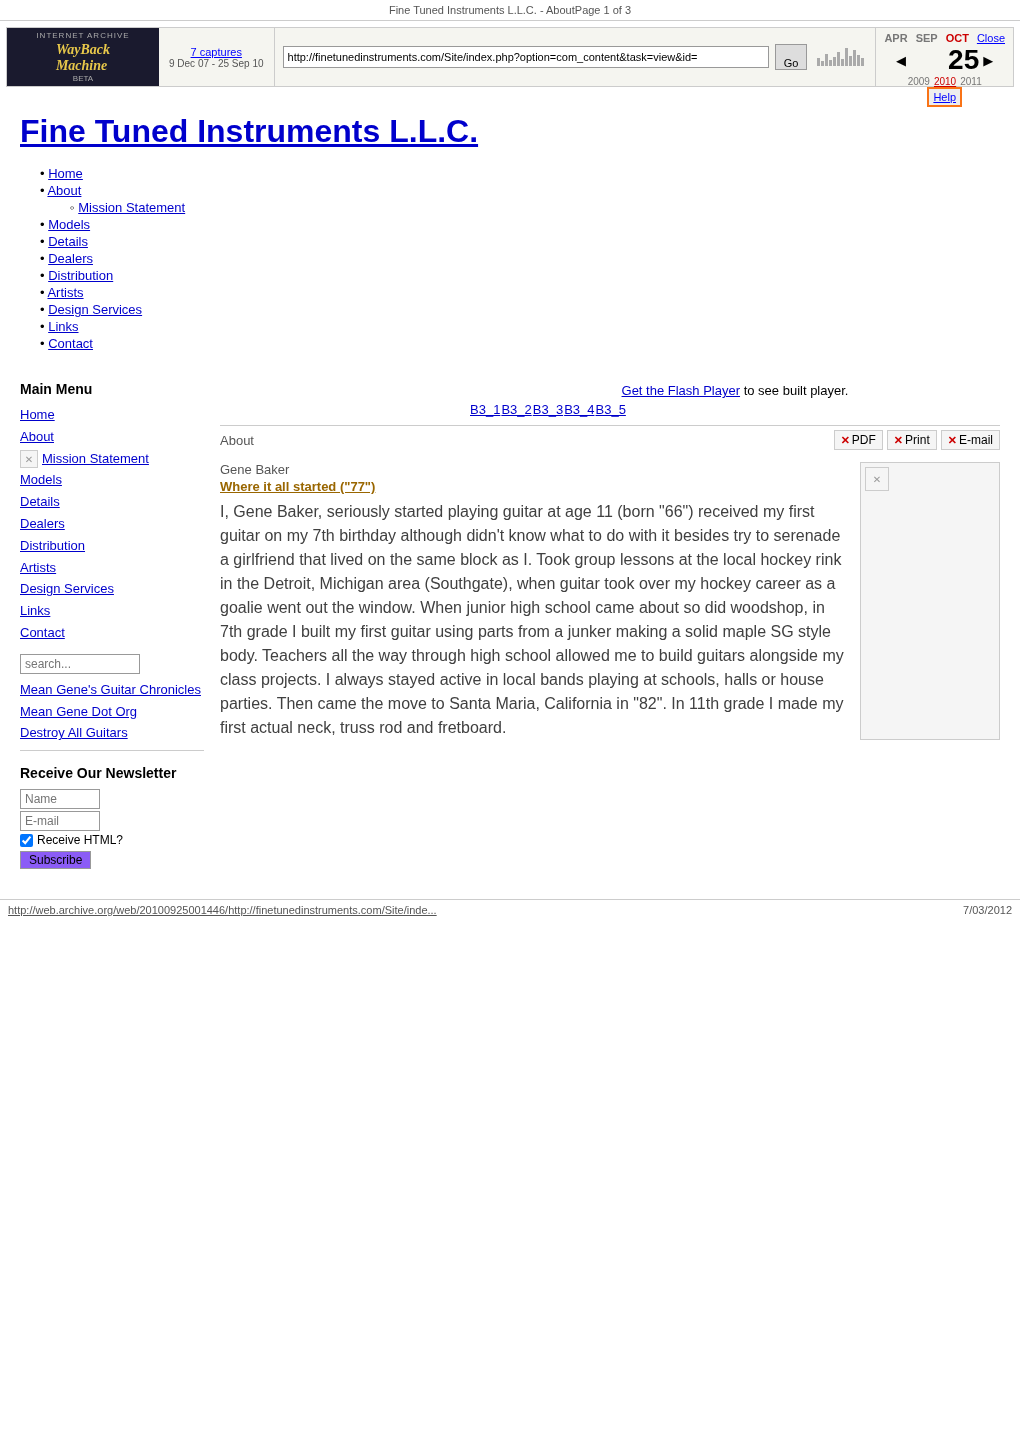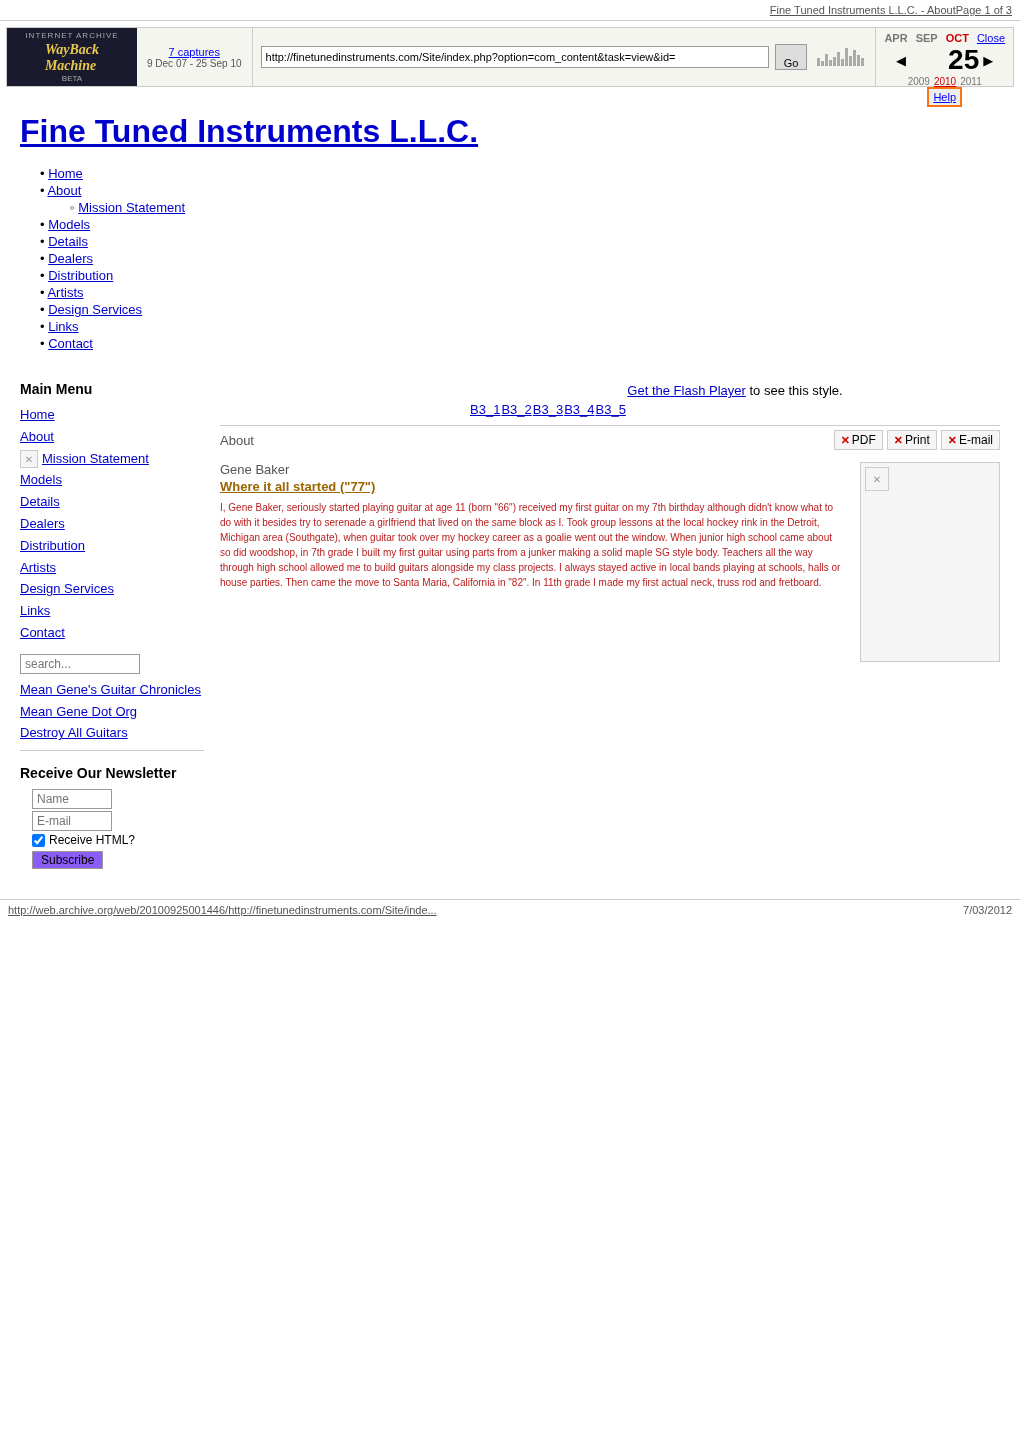--- a/index.html
+++ b/index.html
@@ -7,40 +7,39 @@
       font-family: Arial, sans-serif;
       font-size: 13px;
       color: #000;
       background: #fff;
       width: 1020px;
     }
 
     
     .top-bar {
       display: flex;
-      justify-content: flex-end;
+      justify-content: center;
       padding: 4px 8px;
       font-size: 11px;
       color: #555;
       border-bottom: 1px solid #ccc;
-      text-decoration: underline;
     }
 
     
     .wayback-banner {
       display: flex;
       align-items: stretch;
       background: #f5f5f0;
       border: 1px solid #ccc;
       margin: 6px;
       height: 60px;
     }
     .wayback-logo {
       background: #1a1a2e;
-      width: 130px;
+      width: 152px;
       display: flex;
       flex-direction: column;
       align-items: center;
       justify-content: center;
       color: #fff;
       padding: 4px;
     }
     .wayback-logo .ia-text {
       font-size: 8px;
       letter-spacing: 1px;
@@ -255,21 +254,20 @@
       padding: 2px 4px;
       font-size: 12px;
       color: #999;
       width: 120px;
       margin: 4px 0;
     }
 
     
     .newsletter-form {
       margin-top: 8px;
-      margin-left: 12px;
     }
     .newsletter-form input[type="text"] {
       border: 1px solid #999;
       padding: 2px 4px;
       font-size: 12px;
       width: 80px;
       display: block;
       margin-bottom: 2px;
     }
     .newsletter-form label {
@@ -369,23 +367,23 @@
       margin-bottom: 2px;
     }
     .article-text .article-subtitle {
       color: #996600;
       font-size: 13px;
       font-weight: bold;
       text-decoration: underline;
       margin-bottom: 6px;
     }
     .article-text p {
-      font-size: 10px;
+      font-size: 16px;
       line-height: 1.5;
-      color: #b91c1c;
+      color: #404040;
     }
 
     
     .bottom-bar {
       border-top: 1px solid #ccc;
       padding: 4px 8px;
       font-size: 11px;
       color: #555;
       display: flex;
       justify-content: space-between;
@@ -544,21 +542,21 @@
         <button>Subscribe</button>
       </div>
 
     </div>
 
     <div class="main-content">
 
       <div class="flash-area">
         <div>
           <a href="#">Get the Flash Player</a>
-          <span> to see this style.</span>
+          <span> to see built player.</span>
         </div>
         <div class="flash-links">
           <a href="#">B3_1</a>
           <a href="#">B3_2</a>
           <a href="#">B3_3</a>
           <a href="#">B3_4</a>
           <a href="#">B3_5</a>
         </div>
       </div>
 

